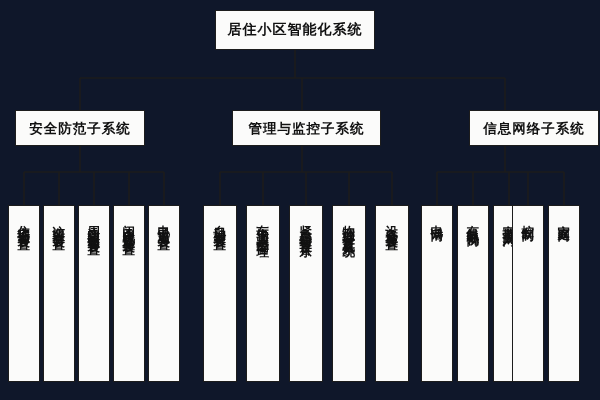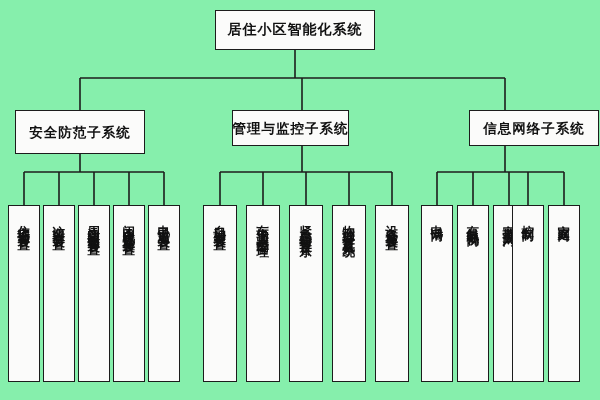--- a/index.html
+++ b/index.html
@@ -10,21 +10,21 @@
     width: 600px;
     height: 400px;
     background: #f7f7f6;
     font-family: "DejaVu Sans", "Liberation Sans", sans-serif;
     overflow: hidden;
   }
   #diagram {
     position: relative;
     width: 600px;
     height: 400px;
-    background: #86efac;
+    background: #0f172a;
   }
   svg.connectors {
     position: absolute;
     left: 0;
     top: 0;
     width: 600px;
     height: 400px;
     pointer-events: none;
   }
   .node {
@@ -100,39 +100,39 @@
         <line x1="473" y1="172" x2="473" y2="205"></line>
         <line x1="509" y1="172" x2="509" y2="205"></line>
         <line x1="528" y1="172" x2="528" y2="205"></line>
         <line x1="564" y1="172" x2="564" y2="205"></line>
       </g>
   </svg>
   <div id="node-layer">
       <div class="node root horiz" style="left: 215px; top: 10px; width: 160px; height: 40px;">
         <span class="node-label">居住小区智能化系统</span>
       </div>
-      <div class="node branch horiz" style="left: 15px; top: 110px; width: 130px; height: 44px;">
+      <div class="node branch horiz" style="left: 15px; top: 110px; width: 130px; height: 36px;">
         <span class="node-label">安全防范子系统</span>
       </div>
       <div class="node leaf" style="left: 8px; top: 205px; width: 32px; height: 177px;">
         <span class="node-label">住宅报警装置</span>
       </div>
       <div class="node leaf" style="left: 43px; top: 205px; width: 32px; height: 177px;">
         <span class="node-label">访客对讲装置</span>
       </div>
       <div class="node leaf" style="left: 78px; top: 205px; width: 32px; height: 177px;">
         <span class="node-label">周边防越报警装置</span>
       </div>
       <div class="node leaf" style="left: 113px; top: 205px; width: 32px; height: 177px;">
         <span class="node-label">闭路电视监控装置</span>
       </div>
       <div class="node leaf" style="left: 148px; top: 205px; width: 32px; height: 177px;">
         <span class="node-label">电子巡更装置</span>
       </div>
-      <div class="node branch horiz" style="left: 232px; top: 110px; width: 117px; height: 36px;">
+      <div class="node branch horiz" style="left: 232px; top: 110px; width: 149px; height: 36px;">
         <span class="node-label">管理与监控子系统</span>
       </div>
       <div class="node leaf" style="left: 203px; top: 205px; width: 34px; height: 177px;">
         <span class="node-label">自动抄表装置</span>
       </div>
       <div class="node leaf" style="left: 246px; top: 205px; width: 34px; height: 177px;">
         <span class="node-label">车辆出入与停车管理</span>
       </div>
       <div class="node leaf" style="left: 289px; top: 205px; width: 34px; height: 177px;">
         <span class="node-label">紧急广播与背景音乐</span>

